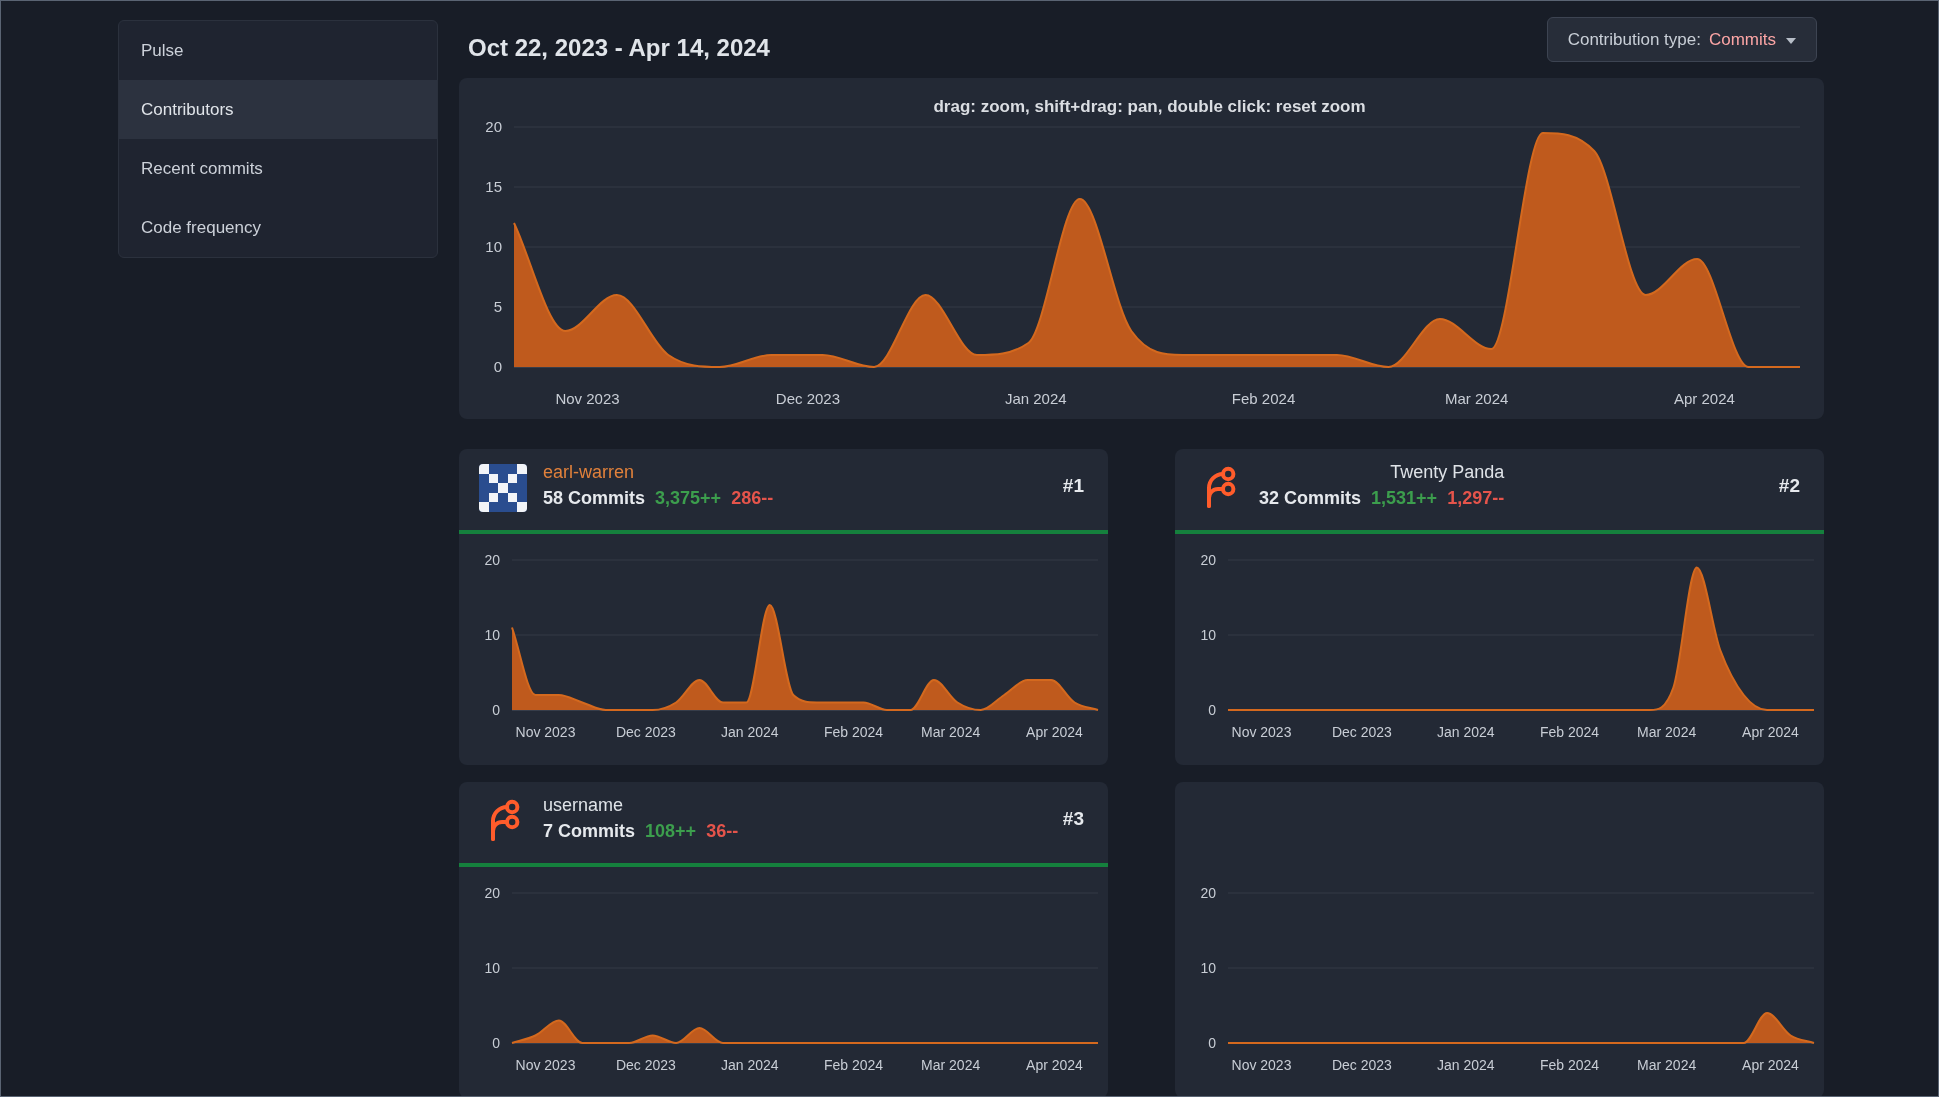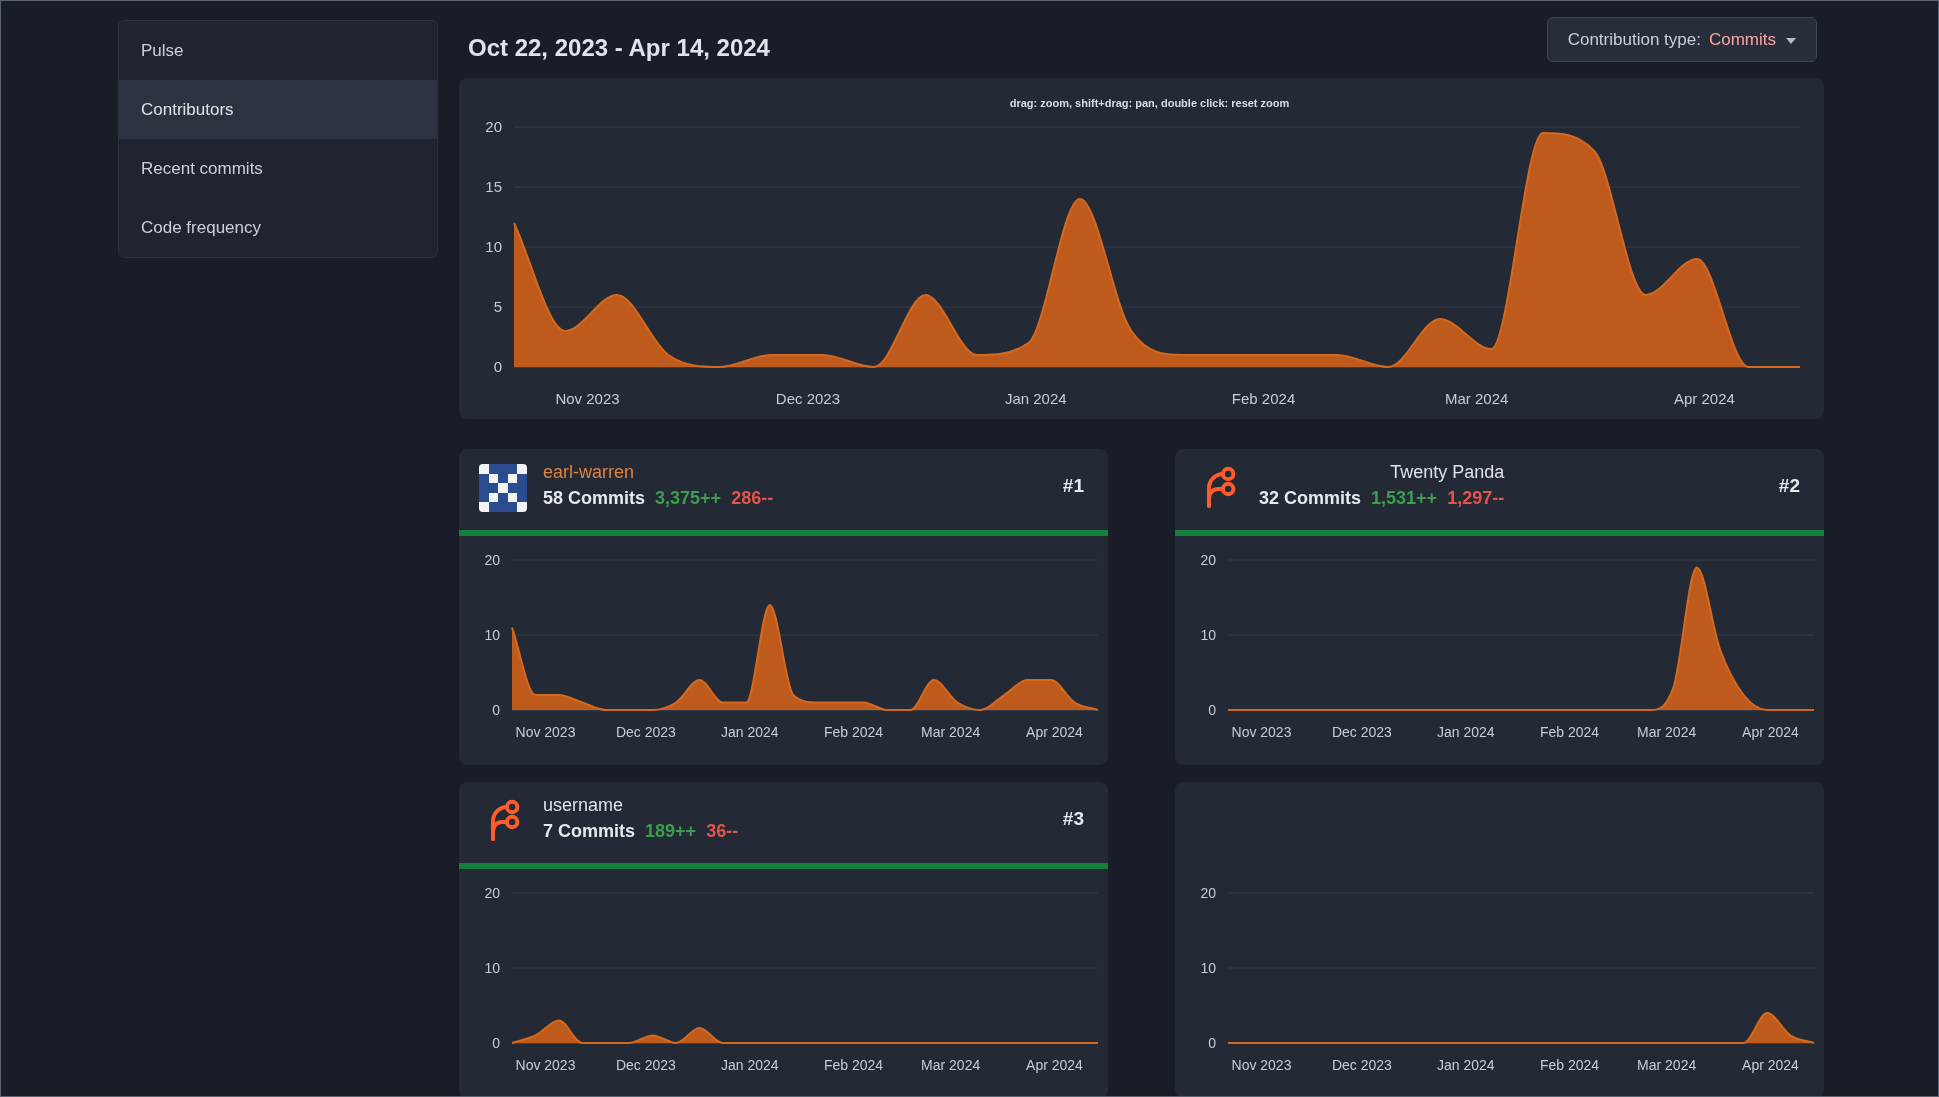--- a/index.html
+++ b/index.html
@@ -19,29 +19,29 @@
   .contrib-btn{position:absolute;right:121px;top:16px;height:45px;padding:7px 20px;
     display:flex;align-items:center;background:#272d39;border:1px solid #3d4452;
     border-radius:6px;font-size:17px;color:#c9cfd7;cursor:pointer;white-space:nowrap}
   .contrib-btn .val{font-weight:normal;color:#fca5a5;margin-left:8px}
   .caret{width:0;height:0;border-left:5px solid transparent;border-right:5px solid transparent;
     border-top:6px solid #b7bec8;margin-left:10px;margin-top:3px}
   
   .panel{position:absolute;background:#232935;border-radius:8px}
   .main-panel{left:458px;top:77px;width:1365px;height:341px}
   .chart-hint{position:absolute;top:19px;left:16px;right:0;text-align:center;
-    font-size:11px;font-weight:bold;color:#dadde2}
+    font-size:17px;font-weight:bold;color:#dadde2}
   .chart-box{position:absolute;inset:0}
   
   .card{width:649px;height:316px}
   .card1{left:458px;top:448px}
   .card2{left:1174px;top:448px}
   .card3{left:458px;top:781px}
   .card4{left:1174px;top:781px}
-  .card-head{position:absolute;left:0;right:0;top:0;height:81px;border-bottom:6px solid #15803d}
+  .card-head{position:absolute;left:0;right:0;top:0;height:81px;border-bottom:4px solid #15803d}
   .avatar{position:absolute;left:20px;top:15px;width:48px;height:48px;border-radius:4px;
     overflow:hidden;display:block}
   .avatar svg{display:block;width:48px;height:48px}
   .who{position:absolute;left:84px;top:13px}
   .card-name{font-size:18px;color:#dfe3e8;margin-bottom:5px;cursor:pointer}
   .card-stats{font-size:18px;font-weight:bold;color:#e6e9ed}
   .card-stats .adds{color:#3c9e4d;margin-left:5px}
   .card-stats .dels{color:#e5544b;margin-left:5px}
   .card-rank{position:absolute;right:24px;top:26px;font-size:19px;font-weight:bold;color:#e6e9ed}
   .card-chart{position:absolute;left:0;right:0;top:81px;bottom:0}
@@ -183,21 +183,21 @@
           <circle cx="16.6" cy="12.5" r="2.6"></circle>
           <path d="M7 21 V12 a7 7 0 0 1 7 -7 h0.1"></path>
           <path d="M7 21 v-4 a4.5 4.5 0 0 1 4.5 -4.5 h2.4"></path>
         </g>
       </svg>
     </span>
     <div class="who">
       <div class="card-name" style="color: rgb(223, 227, 232);">username</div>
       <div class="card-stats">
         <span>7 Commits</span>
-        <span class="adds">189++</span>
+        <span class="adds">108++</span>
         <span class="dels">36--</span>
       </div>
     </div>
     <div class="card-rank">#3</div>
   </div>
   <div class="card-chart"><svg width="649" height="235">
         <line x1="53" y1="180" x2="639" y2="180" stroke="#4b5360" stroke-width="1"></line>
         <text x="41" y="185" text-anchor="end" font-size="14" fill="#c8cdd5">0</text>
         <line x1="53" y1="105" x2="639" y2="105" stroke="#343b47" stroke-width="1"></line>
         <text x="41" y="110" text-anchor="end" font-size="14" fill="#c8cdd5">10</text>

